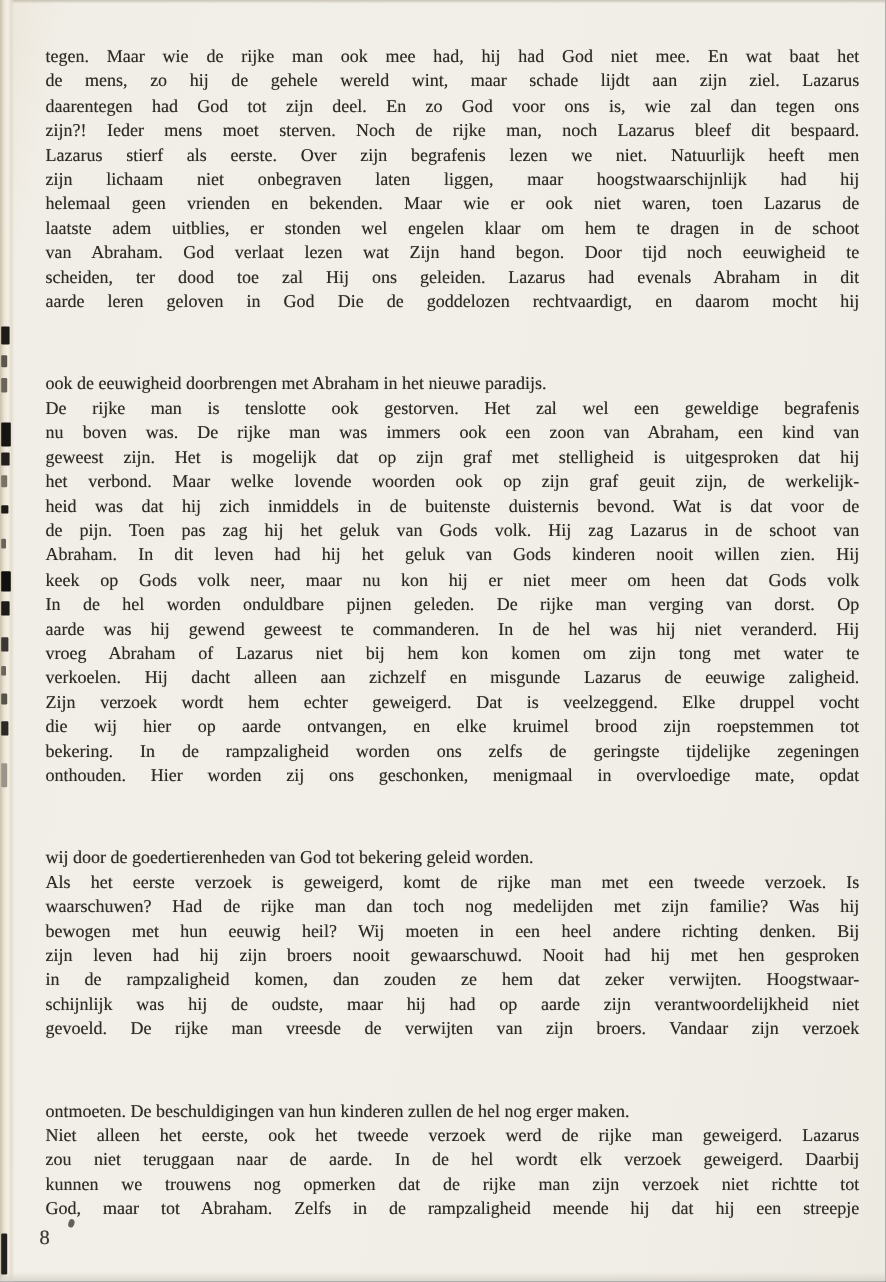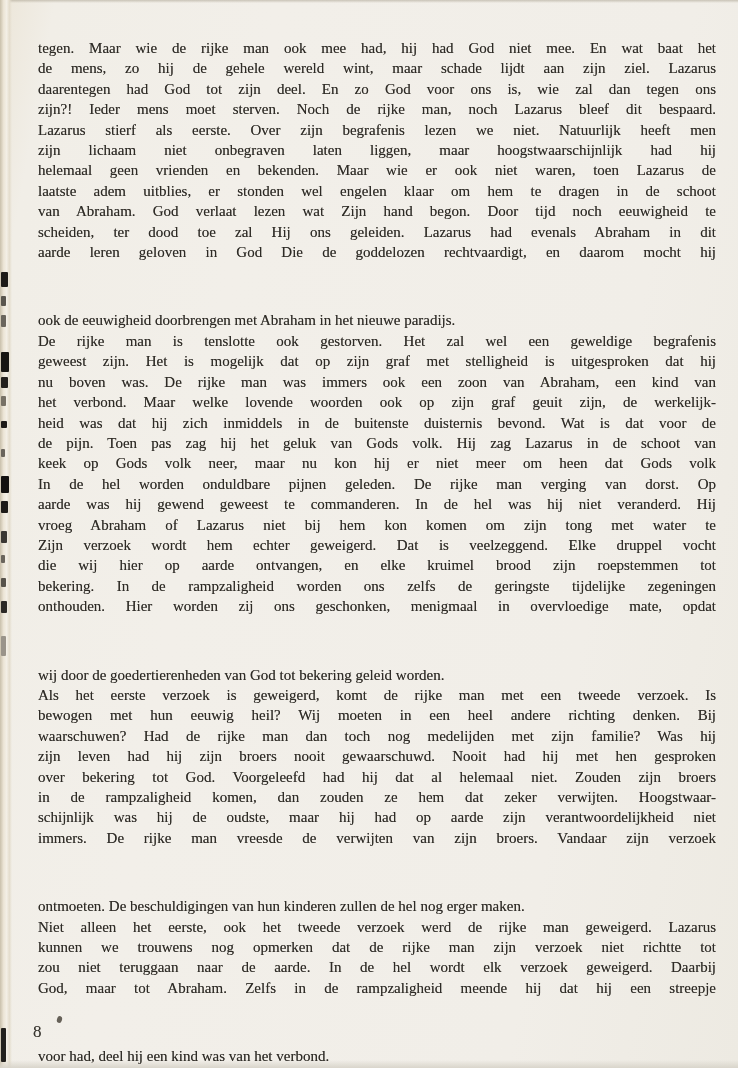--- a/index.html
+++ b/index.html
@@ -111,52 +111,53 @@
         <div class="text-line">zijn lichaam niet onbegraven laten liggen, maar hoogstwaarschijnlijk had hij</div>
         <div class="text-line">helemaal geen vrienden en bekenden. Maar wie er ook niet waren, toen Lazarus de</div>
         <div class="text-line">laatste adem uitblies, er stonden wel engelen klaar om hem te dragen in de schoot</div>
         <div class="text-line">van Abraham. God verlaat lezen wat Zijn hand begon. Door tijd noch eeuwigheid te</div>
         <div class="text-line">scheiden, ter dood toe zal Hij ons geleiden. Lazarus had evenals Abraham in dit</div>
         <div class="text-line">aarde leren geloven in God Die de goddelozen rechtvaardigt, en daarom mocht hij</div>
         <div class="text-line last">ook de eeuwigheid doorbrengen met Abraham in het nieuwe paradijs.</div>
       </div>
       <div class="paragraph">
         <div class="text-line">De rijke man is tenslotte ook gestorven. Het zal wel een geweldige begrafenis</div>
+        <div class="text-line">nu boven was. De rijke man was immers ook een zoon van Abraham, een kind van</div>
         <div class="text-line">geweest zijn. Het is mogelijk dat op zijn graf met stelligheid is uitgesproken dat hij</div>
-        <div class="text-line">nu boven was. De rijke man was immers ook een zoon van Abraham, een kind van</div>
         <div class="text-line">het verbond. Maar welke lovende woorden ook op zijn graf geuit zijn, de werkelijk-</div>
         <div class="text-line">heid was dat hij zich inmiddels in de buitenste duisternis bevond. Wat is dat voor de</div>
         <div class="text-line">de pijn. Toen pas zag hij het geluk van Gods volk. Hij zag Lazarus in de schoot van</div>
+        <div class="text-line">Abraham. In dit leven had hij het geluk van Gods kinderen nooit willen zien. Hij</div>
         <div class="text-line">keek op Gods volk neer, maar nu kon hij er niet meer om heen dat Gods volk</div>
       </div>
       <div class="paragraph">
         <div class="text-line">In de hel worden onduldbare pijnen geleden. De rijke man verging van dorst. Op</div>
         <div class="text-line">aarde was hij gewend geweest te commanderen. In de hel was hij niet veranderd. Hij</div>
         <div class="text-line">vroeg Abraham of Lazarus niet bij hem kon komen om zijn tong met water te</div>
+        <div class="text-line">verkoelen. Hij dacht alleen aan zichzelf en misgunde Lazarus de eeuwige zaligheid.</div>
         <div class="text-line">Zijn verzoek wordt hem echter geweigerd. Dat is veelzeggend. Elke druppel vocht</div>
         <div class="text-line">die wij hier op aarde ontvangen, en elke kruimel brood zijn roepstemmen tot</div>
         <div class="text-line">bekering. In de rampzaligheid worden ons zelfs de geringste tijdelijke zegeningen</div>
         <div class="text-line">onthouden. Hier worden zij ons geschonken, menigmaal in overvloedige mate, opdat</div>
         <div class="text-line last">wij door de goedertierenheden van God tot bekering geleid worden.</div>
       </div>
       <div class="paragraph">
         <div class="text-line">Als het eerste verzoek is geweigerd, komt de rijke man met een tweede verzoek. Is</div>
+        <div class="text-line">waarschuwen? Had de rijke man dan toch nog medelijden met zijn familie? Was hij</div>
         <div class="text-line">bewogen met hun eeuwig heil? Wij moeten in een heel andere richting denken. Bij</div>
-        <div class="text-line">waarschuwen? Had de rijke man dan toch nog medelijden met zijn familie? Was hij</div>
         <div class="text-line">zijn leven had hij zijn broers nooit gewaarschuwd. Nooit had hij met hen gesproken</div>
-        <div class="text-line">over bekering tot God. Voorgeleefd had hij dat al helemaal niet. Zouden zijn broers</div>
         <div class="text-line">in de rampzaligheid komen, dan zouden ze hem dat zeker verwijten. Hoogstwaar-</div>
         <div class="text-line">schijnlijk was hij de oudste, maar hij had op aarde zijn verantwoordelijkheid niet</div>
-        <div class="text-line">immers. De rijke man vreesde de verwijten van zijn broers. Vandaar zijn verzoek</div>
+        <div class="text-line">gevoeld. De rijke man vreesde de verwijten van zijn broers. Vandaar zijn verzoek</div>
         <div class="text-line last">ontmoeten. De beschuldigingen van hun kinderen zullen de hel nog erger maken.</div>
       </div>
       <div class="paragraph">
         <div class="text-line">Niet alleen het eerste, ook het tweede verzoek werd de rijke man geweigerd. Lazarus</div>
+        <div class="text-line">zou niet teruggaan naar de aarde. In de hel wordt elk verzoek geweigerd. Daarbij</div>
         <div class="text-line">kunnen we trouwens nog opmerken dat de rijke man zijn verzoek niet richtte tot</div>
-        <div class="text-line">zou niet teruggaan naar de aarde. In de hel wordt elk verzoek geweigerd. Daarbij</div>
         <div class="text-line">God, maar tot Abraham. Zelfs in de rampzaligheid meende hij dat hij een streepje</div>
         <div class="text-line last">voor had, deel hij een kind was van het verbond.</div>
       </div>
     </div>
 
   <div class="ink-speck"></div>
 
   <div class="page-number">8</div>
 
 </div>

